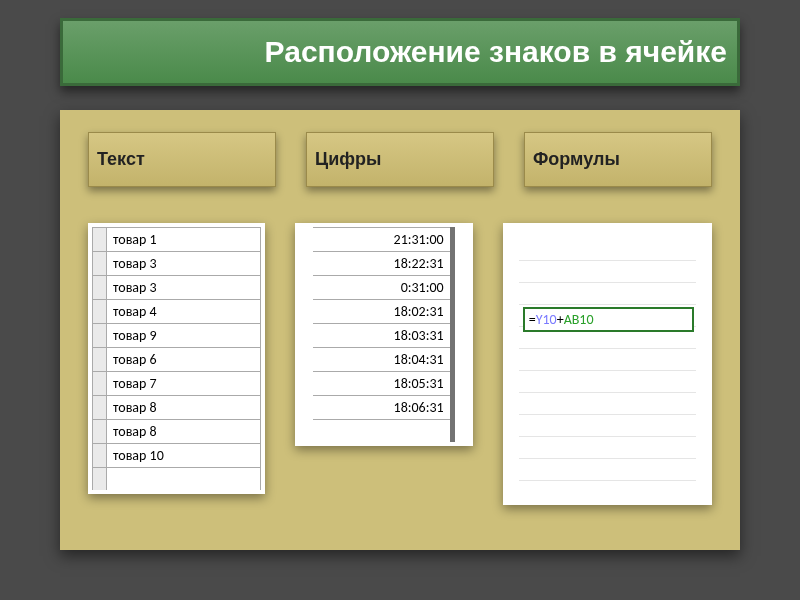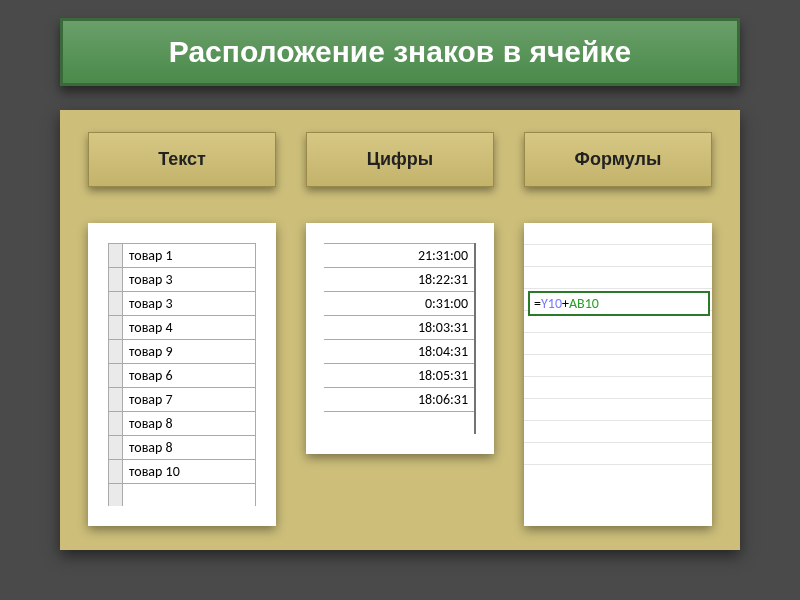--- a/index.html
+++ b/index.html
@@ -10,21 +10,21 @@
       font-family: Verdana, Arial, sans-serif;
       overflow: hidden;
     }
     .title-bar {
       margin: 18px 60px 0 60px;
       background: linear-gradient(to bottom, #6a9f6a, #4a8a4a);
       border: 3px solid #3a6a3a;
       color: #ffffff;
       font-size: 30px;
       font-weight: bold;
-      text-align: center;
+      text-align: right;
       padding: 14px 10px;
       box-shadow: 0 6px 10px rgba(0,0,0,0.5);
     }
     .content-panel {
       margin: 24px 60px 0 60px;
       background: #cdbf7a;
       box-shadow: 0 6px 14px rgba(0,0,0,0.5);
       padding: 22px 28px 28px 28px;
       height: 440px;
     }
@@ -34,34 +34,33 @@
       gap: 30px;
     }
     .col-header {
       flex: 1;
       background: linear-gradient(to bottom, #d6c784, #c3b36b);
       border: 1px solid #9a8a4a;
       box-shadow: 0 4px 8px rgba(0,0,0,0.4);
       color: #222;
       font-size: 18px;
       font-weight: bold;
-      text-align: center;
       padding: 16px 8px;
     }
     .tables-row {
       display: flex;
       justify-content: space-between;
       gap: 30px;
       margin-top: 36px;
     }
     .table-box {
       flex: 1;
       background: #ffffff;
       box-shadow: 0 4px 10px rgba(0,0,0,0.4);
-      padding: 20px;
+      padding: 4px;
     }
     .mini-table {
       width: 100%;
       border-collapse: collapse;
     }
     .mini-table td {
       border: 1px solid #aaa;
       border-left: none;
       padding: 3px 6px;
       font-family: Calibri, Arial, sans-serif;
@@ -69,27 +68,27 @@
       height: 22px;
       background: #fff;
     }
     .mini-table td.rowhdr {
       background: #eaeaea;
       width: 14px;
       border-left: 1px solid #aaa;
     }
     .left-col .mini-table td.val { text-align: left; }
     .mid-col .mini-table td.val { text-align: right; }
-    .mid-col .mini-table td.val { border-right: 2px solid #737373; }
+    .mid-col .mini-table td.val { border-right: 5px solid #737373; }
     .mid-col .table-box { padding-left: 18px; padding-right: 18px; }
     .formula-box {
       flex: 1;
       background: #ffffff;
       box-shadow: 0 4px 10px rgba(0,0,0,0.4);
-      padding: 0;
+      padding: 16px;
       position: relative;
     }
     .formula-inner {
       position: relative;
       width: 100%;
       height: 100%;
       min-height: 250px;
     }
     .formula-grid-row {
       position: absolute;
@@ -187,20 +186,23 @@
         <table class="mini-table">
           <tbody>
               <tr>
                 <td class="val">21:31:00</td>
               </tr>
           <tr>
                 <td class="val">18:22:31</td>
               </tr>
           <tr>
                 <td class="val">0:31:00</td>
+              </tr>
+          <tr>
+                <td class="val">18:02:31</td>
               </tr>
           <tr>
                 <td class="val">18:03:31</td>
               </tr>
           <tr>
                 <td class="val">18:04:31</td>
               </tr>
           <tr>
                 <td class="val">18:05:31</td>
               </tr>

